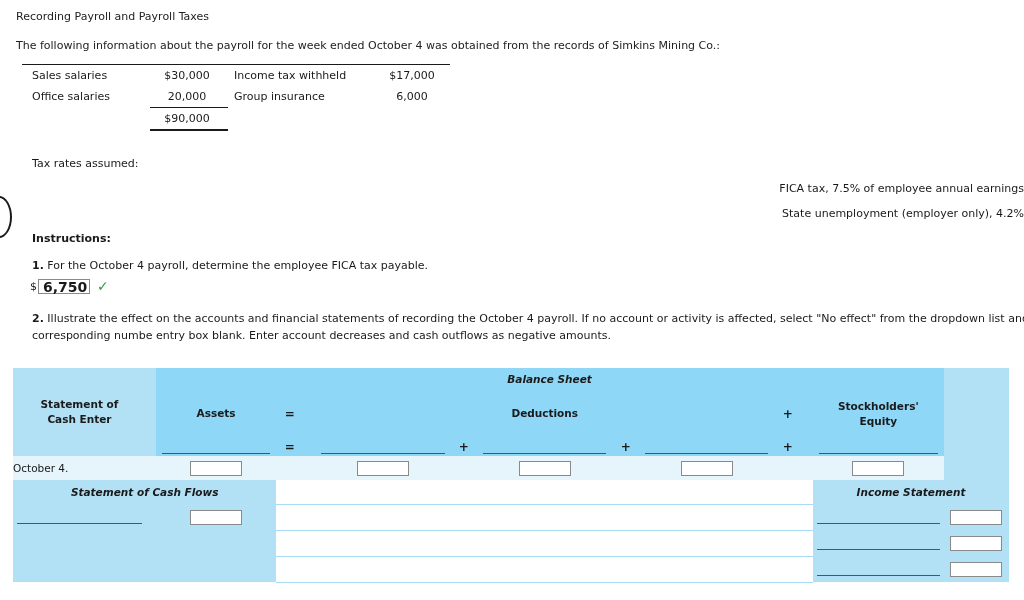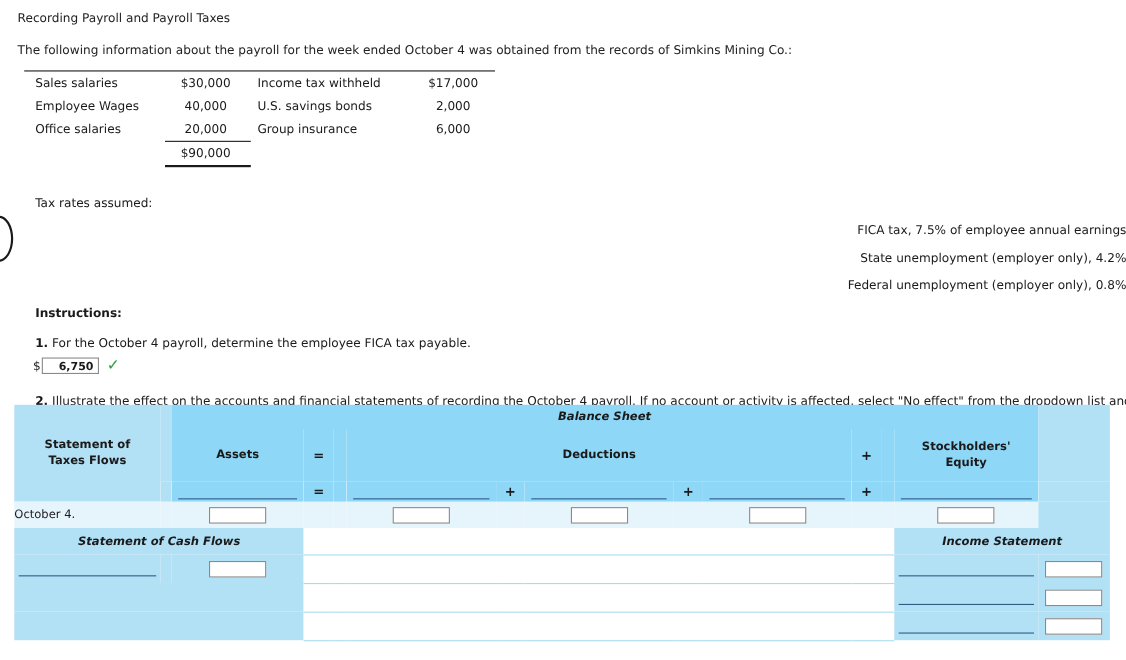--- a/index.html
+++ b/index.html
@@ -108,21 +108,21 @@
     align-items: center;
     gap: 0;
   }
   .dollar { font-size: 11px; margin-right: 1px; }
   .ans-box {
     width: 52px;
     height: 15px;
     border: 1px solid #8a8a8a;
     background: #fff;
     font-weight: bold;
-    font-size: 10px;
+    font-size: 14px;
     text-align: right;
     padding: 0 4px;
     line-height: 15px;
     box-sizing: border-box;
     font-family: "DejaVu Sans", "Liberation Sans", sans-serif;
   }
   .check {
     color: #2f9e3f;
     font-size: 14px;
     margin-left: 7px;
@@ -244,45 +244,38 @@
             <div class="hrule-inner"></div>
           </td>
     </tr>
     <tr>
       <td class="lbl-a">Sales salaries</td>
       <td class="num amt-a">$30,000</td>
       <td class="lbl-b">Income tax withheld</td>
       <td class="num amt-b">$17,000</td>
     </tr>
     <tr>
-      <td class="lbl-a">Employee Wages</td>
-      <td class="num amt-a">40,000</td>
-      <td class="lbl-b">U.S. savings bonds</td>
-      <td class="num amt-b">2,000</td>
-    </tr>
-    <tr>
       <td class="lbl-a">Office salaries</td>
       <td class="num amt-a subrule-holder">20,000</td>
       <td class="lbl-b">Group insurance</td>
       <td class="num amt-b">6,000</td>
     </tr>
     <tr>
       <td class="lbl-a"></td>
       <td class="num amt-a subrule totalcell">$90,000</td>
       <td class="lbl-b"></td>
       <td class="num amt-b"></td>
     </tr>
   </tbody>
     </table>
 
   <div class="taxrates">
     <div class="lead">Tax rates assumed:</div>
     <div class="item">FICA tax, 7.5% of employee annual earnings</div>
     <div class="item">State unemployment (employer only), 4.2%</div>
-    <div class="item">Federal unemployment (employer only), 0.8%</div>
   </div>
 
   <div class="instr-head">Instructions:</div>
 
   <div class="instr1">
     <span class="n">1.</span>
     <span>For the October 4 payroll, determine the employee FICA tax payable.</span>
   </div>
 
   <div class="ans-row">
@@ -315,21 +308,21 @@
       <col style="width:10px">
       <col style="width:108px">
       <col style="width:54px">
     </colgroup>
 
     <tbody>
         <tr style="height:22px">
       <td class="bl-light" rowspan="3">
         <div class="colhdr">
           <div>Statement of</div>
-          <div>Taxes Flows</div>
+          <div>Cash Enter</div>
         </div>
       </td>
       <td class="bl-light"></td>
       <td class="bl-med hdr-title" colspan="11">Balance Sheet</td>
       <td class="bl-light"></td>
     </tr>
 
     <tr style="height:48px">
       <td class="bl-light"></td>
       <td class="bl-med colhdr">Assets</td>

